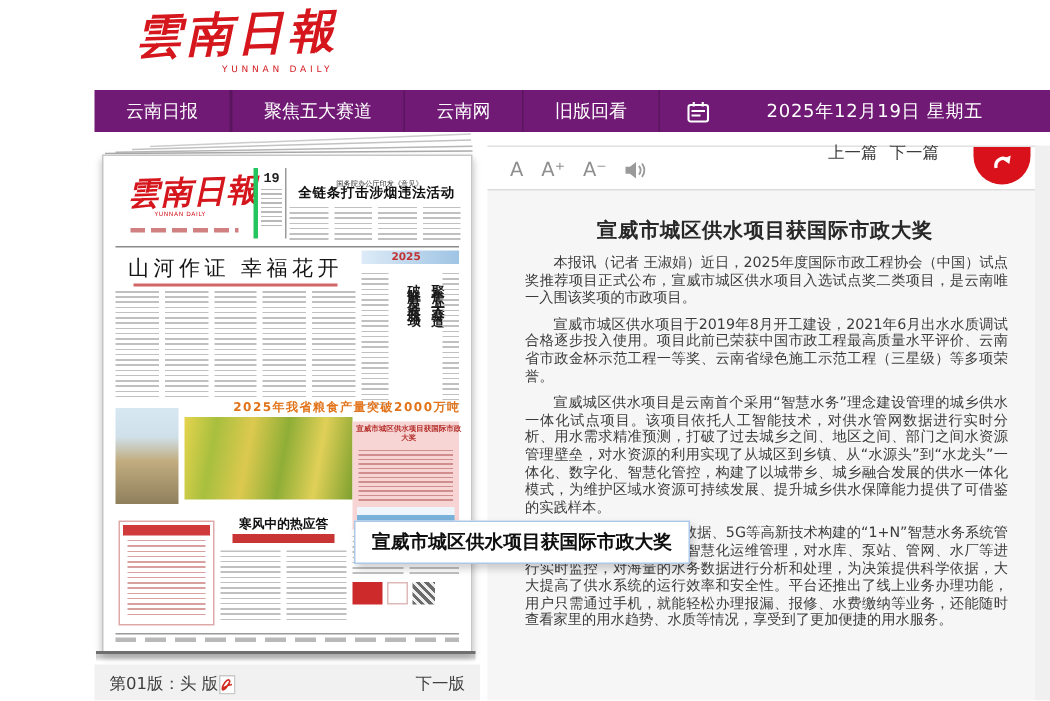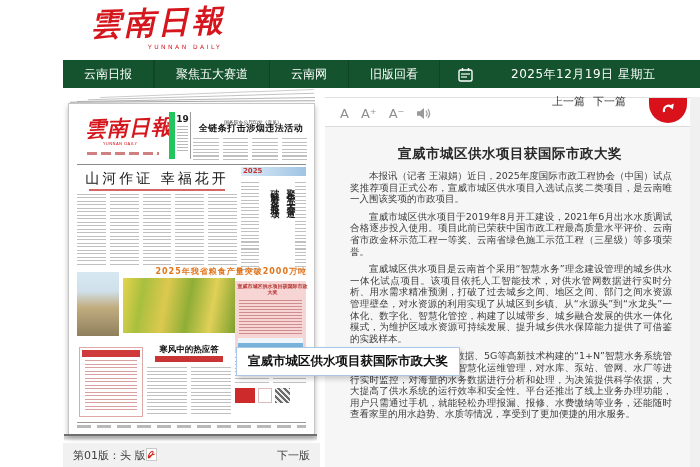--- a/index.html
+++ b/index.html
@@ -6,64 +6,64 @@
   body{width:700px;height:467px;position:relative;overflow:hidden;background:#fff;
        font-family:"DejaVu Sans","Liberation Sans",sans-serif;-webkit-font-smoothing:antialiased;}
   .abs{position:absolute;}
 
   
   .logo-cn{position:absolute;left:90px;top:2px;font-size:31px;font-weight:bold;font-style:italic;
            color:#d5161d;letter-spacing:3px;transform:rotate(-2deg);font-family:"DejaVu Serif","Liberation Serif",serif;}
   .logo-en{position:absolute;left:148px;top:43px;font-size:6px;letter-spacing:2.5px;color:#d5161d;}
 
   
-  .nav{position:absolute;left:63px;right:0;top:60px;height:28px;background:#14532d;display:flex;
+  .nav{position:absolute;left:63px;right:0;top:60px;height:28px;background:#701a75;display:flex;
        align-items:center;color:#fff;font-size:12px;}
   .nav-item{padding:0 21px;line-height:28px;cursor:pointer;white-space:nowrap;}
   .nav-sep{width:1px;height:28px;background:rgba(0,0,0,.18);}
   .nav-cal{margin:0 10px 0 18px;display:flex;align-items:center;}
   .nav-date{margin-left:28px;letter-spacing:.5px;white-space:nowrap;}
 
   
   .stack{position:absolute;border-top:1px solid #c2c2c2;}
   .fp{position:absolute;left:68px;top:103px;width:245px;height:330px;background:#fff;
       border:1px solid #c6c6c6;box-shadow:0 3px 5px rgba(0,0,0,.28);}
   .fp-shadow{position:absolute;left:64px;top:434px;width:253px;height:7px;
       background:linear-gradient(#6f6f6f 0 2px,rgba(120,120,120,.35) 2px 4px,rgba(120,120,120,0));}
   .pager{position:absolute;left:63px;top:443px;width:257px;height:24px;background:#f1f1f1;
       display:flex;align-items:center;justify-content:space-between;padding:0 10px;box-sizing:border-box;
       font-size:11px;color:#3f3f3f;}
-  .pager-left{display:flex;align-items:flex-start;gap:0;}
+  .pager-left{display:flex;align-items:flex-end;gap:0;}
 
   
   .fp *{box-sizing:border-box;}
   .fp-mast{position:absolute;left:16px;top:10px;font-size:21px;font-weight:bold;font-style:italic;
       color:#d5161d;letter-spacing:1px;transform:rotate(-2deg);font-family:"DejaVu Serif","Liberation Serif",serif;}
   .fp-mast-en{position:absolute;left:34px;top:37px;font-size:10px;transform:scale(.4);transform-origin:0 0;
       color:#d5161d;letter-spacing:1px;white-space:nowrap;}
   .fp-slogan{position:absolute;left:18px;top:48px;width:72px;height:3px;
       background:repeating-linear-gradient(90deg,#d08080 0 10px,transparent 10px 14px);}
-  .fp-datebox{position:absolute;left:100px;top:8px;width:22px;height:47px;border-left:6px solid #22c55e;
-      border-right:1px solid #9a9a9a;text-align:center;padding-top:2px;}
+  .fp-datebox{position:absolute;left:100px;top:8px;width:22px;height:47px;border-left:3px solid #22c55e;
+      border-right:1px solid #9a9a9a;text-align:center;padding-top:2px;font-family:Liberation Mono, monospace;}
   .fp-db-day{font-size:9px;font-weight:bold;color:#222;line-height:10px;}
   .fp-db-bars{margin:2px 2px 0;height:26px;background:repeating-linear-gradient(#b9b9b9 0 1px,transparent 1px 3px);}
   .fp-kicker{position:absolute;left:124px;top:10px;width:116px;text-align:center;}
   .fp-kicker span{display:inline-block;font-size:10px;transform:scale(.48);transform-origin:center top;
       color:#333;white-space:nowrap;}
   .fp-head-top{position:absolute;left:124px;top:18px;width:116px;text-align:center;font-size:9px;
       font-weight:bold;color:#101010;letter-spacing:.5px;white-space:nowrap;}
   .cols{position:absolute;display:flex;gap:4px;}
   .cols i{flex:1;background:repeating-linear-gradient(#c0c0c0 0 1px,transparent 1px 3.5px);}
   .fp-rule{position:absolute;left:8px;top:60px;width:229px;border-top:1px solid #8a8a8a;}
   .fp-head-main{position:absolute;left:8px;top:66px;width:160px;text-align:center;font-size:14px;
       font-weight:normal;letter-spacing:3px;color:#151515;white-space:nowrap;}
   .fp-subline{position:absolute;left:20px;top:85px;width:136px;height:2px;background:#c84040;opacity:.8;}
   .fp-banner{position:absolute;left:172px;top:63px;width:65px;height:9px;
       background:linear-gradient(90deg,#ddebf7,#9fc4e4);font-size:7px;font-weight:bold;color:#c23333;
-      line-height:9px;padding-left:2px;}
+      line-height:9px;padding-left:20px;}
   .vhead{position:absolute;left:196px;top:78px;height:90px;writing-mode:vertical-rl;text-orientation:upright;
       font-size:9px;font-weight:bold;letter-spacing:4px;color:#1a1a1a;}
   .vhead span{display:block;margin:0 3px;}
   .fp-photo-stone{position:absolute;left:8px;top:168px;width:42px;height:64px;
       background:linear-gradient(#d7e8f3 0%,#cfe0ea 30%,#c2ad80 55%,#8f7f5c 100%);}
   .fp-head-orange{position:absolute;left:52px;top:162px;width:186px;text-align:right;font-size:8px;
       font-weight:bold;color:#e2751c;letter-spacing:1px;white-space:nowrap;}
   .fp-photo-terrace{position:absolute;left:54px;top:174px;width:112px;height:55px;
       background:linear-gradient(100deg,#e6d44e 0%,#a8bf3e 18%,#dcc94f 38%,#8fae36 58%,#e0d058 78%,#7da02e 100%);}
   .fp-pink{position:absolute;left:166px;top:177px;width:71px;height:72px;background:#f6d5d4;}

